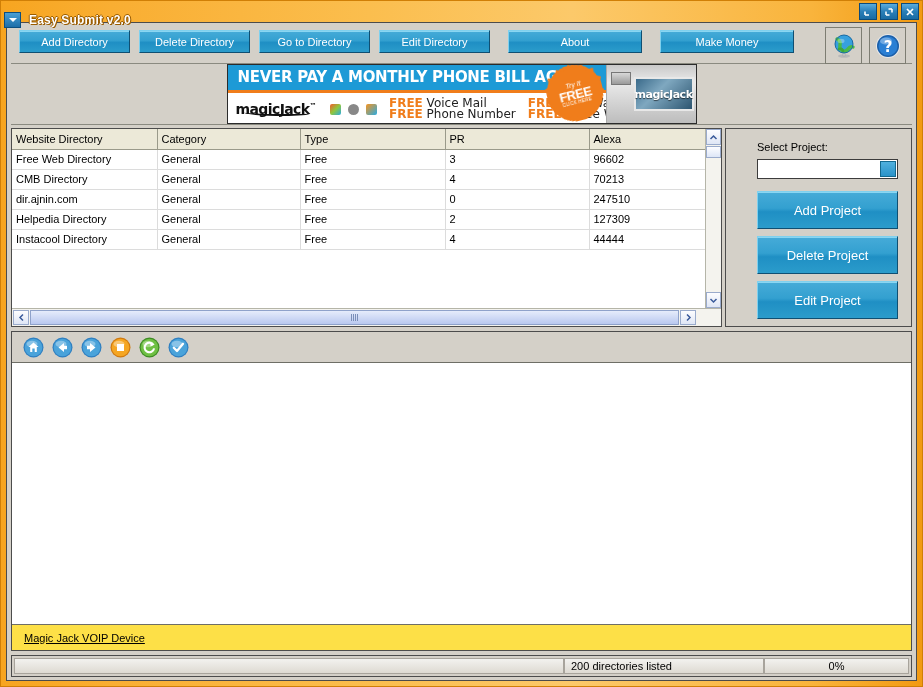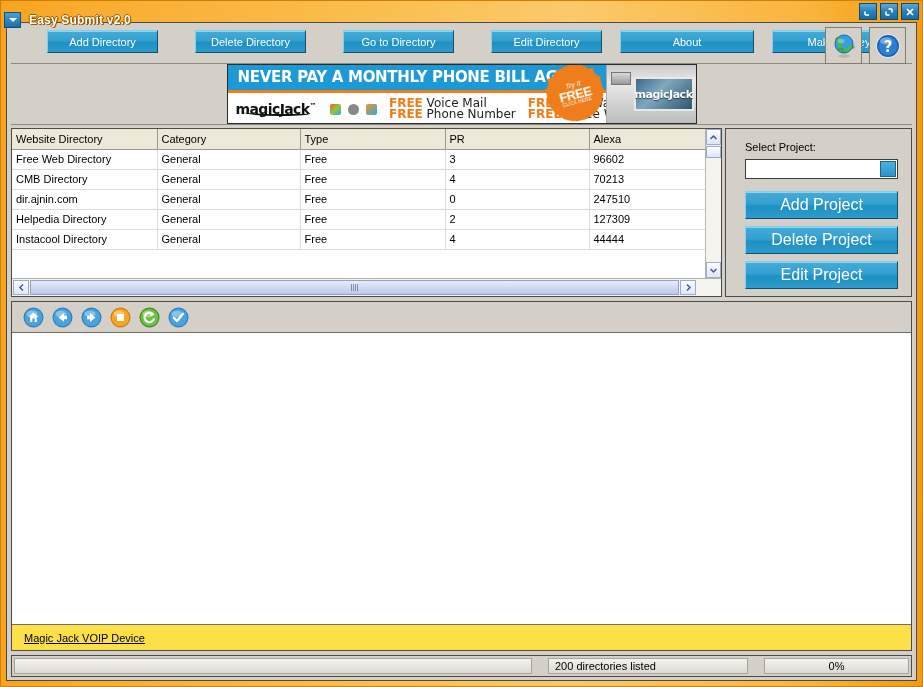--- a/index.html
+++ b/index.html
@@ -87,21 +87,20 @@
     background: linear-gradient(to bottom, #46abd8 0%, #33a0d0 45%, #1f8fc4 55%, #2b9ccb 100%);
     border: 1px solid #0f4f72;
     border-top-color: #7fd0ee;
     border-left-color: #7fd0ee;
     color: #fff;
     font-size: 11px;
     display: flex; align-items: center; justify-content: center;
     cursor: pointer;
     box-shadow: inset 0 1px 0 #8ad6f2;
     white-space: nowrap;
-    margin-left: 28px;
   }
   #btn-add-directory { width: 111px; }
   #btn-delete-directory { width: 111px; }
   #btn-edit-directory { width: 111px; }
   #btn-goto-directory { width: 111px; }
   #btn-make-money { width: 134px; margin-left: 9px; }
   #btn-about { width: 134px; margin-left: 9px; }
 
   #toolbar-right {
     position: absolute; right: 10px; top: 4px;
@@ -331,21 +330,21 @@
     width: 8px; height: 7px;
     background: repeating-linear-gradient(to right, #7b8fb8 0 1px, transparent 1px 2px);
   }
   #hs-gap { flex: 0 0 24px; }
 
   
   #project-panel {
     flex: 0 0 187px;
     border: 1px solid #4c4c4c;
     background: #d4d0c8;
-    padding: 12px 13px 0 19px;
+    padding: 12px 13px 0 31px;
   }
   #project-label { font-size: 11px; color: #000; margin-bottom: 6px; }
   #project-combo {
     height: 20px;
     background: #fff;
     border: 1px solid #3c3c3c;
     display: flex; align-items: center;
     padding: 0 1px;
     margin-bottom: 12px;
     cursor: pointer;
@@ -354,27 +353,27 @@
     flex: 1 1 auto; padding-left: 3px; font-size: 11px; color: #000;
     overflow: hidden; white-space: nowrap;
   }
   #project-combo-arrow {
     flex: 0 0 16px; height: 16px;
     background: linear-gradient(to bottom, #4fb0de, #2a93c9);
     border: 1px solid #13698f;
     cursor: pointer;
   }
   .pbtn {
-    height: 28px; width: 100%;
+    height: 38px; width: 100%;
     margin-bottom: 7px;
     background: linear-gradient(to bottom, #46abd8 0%, #33a0d0 45%, #1f8fc4 55%, #2b9ccb 100%);
     border: 1px solid #0f4f72;
     border-top-color: #7fd0ee;
     border-left-color: #7fd0ee;
-    color: #fff; font-size: 16px;
+    color: #fff; font-size: 13px;
     display: flex; align-items: center; justify-content: center;
     cursor: pointer;
     box-shadow: inset 0 1px 0 #8ad6f2;
   }
 
   
   #browser {
     flex: 1 1 auto;
     margin: 4px 4px 0 4px;
     border: 1px solid #4c4c4c;
@@ -407,21 +406,21 @@
   }
 
   
   #statusbar {
     flex: 0 0 22px;
     margin: 4px 4px 3px 4px;
     border: 1px solid #4c4c4c;
     background: #d4d0c8;
     display: flex; align-items: stretch;
     padding: 2px;
-    gap: 16px;
+    gap: 0;
   }
   .sbpanel {
     background: linear-gradient(to bottom, #f3f2ef, #dedad2);
     border: 1px solid #a8a49c;
     display: flex; align-items: center;
     font-size: 11px; color: #000;
     overflow: hidden; white-space: nowrap;
   }
   #sb-progress { flex: 1 1 auto; }
   #sb-count { flex: 0 0 200px; padding-left: 6px; }

